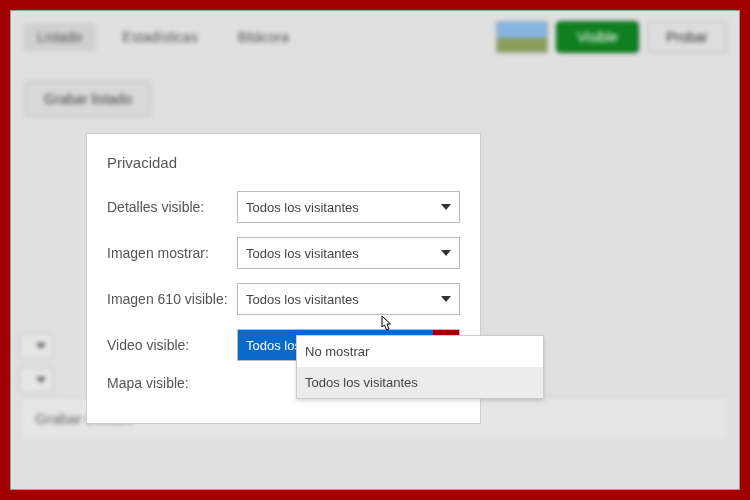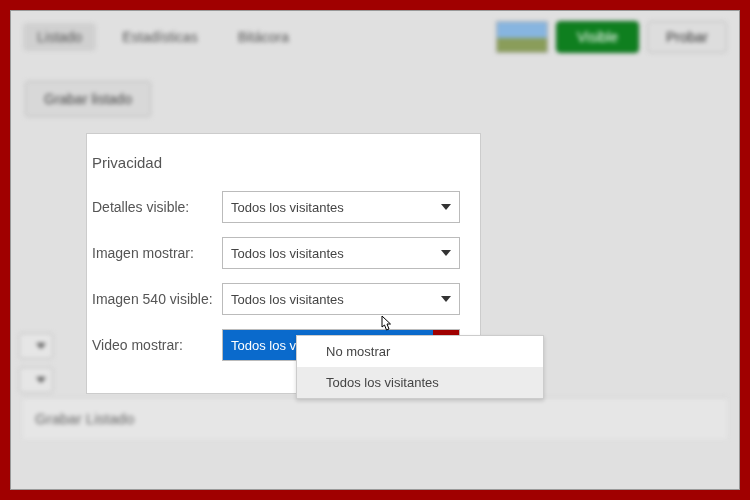--- a/index.html
+++ b/index.html
@@ -12,34 +12,34 @@
   .tab.active { background: #d0d0d0; }
   .spacer { flex: 1; }
   .preview-thumb { width: 52px; height: 32px; background: linear-gradient(to bottom, #87b5e0 55%, #8a9d5a 55%); border: 1px solid #aaa; margin-right: 8px; }
   .btn-green { background: #0f7f1f; color: #fff; padding: 7px 20px; border-radius: 4px; font-size: 14px; margin-right: 8px; border: 1px solid #0a6017; }
   .btn-gray { background: #ddd; color: #333; padding: 7px 18px; border-radius: 4px; font-size: 14px; border: 1px solid #bbb; }
   .btn-block { background: #d8d8d8; color: #444; padding: 9px 18px; border-radius: 3px; font-size: 14px; border: 1px solid #bbb; display: inline-block; margin: 18px 0 0 14px; }
   .side-row { position: absolute; left: 8px; width: 34px; height: 26px; background: #e6e6e6; border: 1px solid #bbb; border-radius: 3px; display: flex; align-items: center; justify-content: flex-end; padding-right: 6px; }
   .caret { width: 0; height: 0; border-left: 5px solid transparent; border-right: 5px solid transparent; border-top: 6px solid #555; }
   .bottom-bar { position: absolute; left: 12px; right: 12px; bottom: 50px; height: 42px; background: #e6e6e6; border-top: 1px solid #ccc; display: flex; align-items: center; padding-left: 12px; color: #666; font-size: 15px; }
   
-  .panel { position: absolute; left: 75px; top: 122px; width: 395px; background: #fff; border: 1px solid #ccc; padding: 20px 20px 18px 5px; }
+  .panel { position: absolute; left: 75px; top: 122px; width: 395px; background: #fff; border: 1px solid #ccc; padding: 20px 20px 18px 20px; }
   .panel-title { color: #555; font-size: 15px; margin-bottom: 20px; }
   .row { display: flex; align-items: center; margin-bottom: 14px; position: relative; }
   .row-label { width: 130px; color: #555; font-size: 14px; }
   .dd { flex: 1; height: 32px; border: 1px solid #bbb; display: flex; align-items: center; position: relative; background: #fff; }
   .dd-text { flex: 1; padding: 0 8px; color: #444; font-size: 13px; }
   .dd-caret-box { width: 26px; height: 100%; display: flex; align-items: center; justify-content: center; }
   .dd-caret-box .caret { border-top-color: #333; }
   .dd.active .dd-text { background: #0a6acc; color: #fff; height: 100%; display: flex; align-items: center; }
   .dd.active .dd-caret-box { background: #a00000; }
   .dd.active .dd-caret-box .caret { border-top-color: #fff; }
   .cursor { position: absolute; width: 17px; height: 22px; pointer-events: none; }
   .dropdown-menu { position: absolute; left: 285px; top: 324px; width: 248px; background: #fff; border: 1px solid #ccc; box-shadow: 0 2px 4px rgba(0,0,0,.15); z-index: 20; }
-  .dropdown-item { padding: 8px 29px; font-size: 13px; color: #444; }
+  .dropdown-item { padding: 8px 8px; font-size: 13px; color: #444; }
   .dropdown-item.hover { background: #ececec; }
 </style>
 </head>
 <body>
 
 <div class="frame">
 
   <div class="blur-layer">
     <div class="tabs-bar">
       <div class="tab active">Listado</div>
@@ -79,39 +79,42 @@
       <div class="row-label">Imagen mostrar:</div>
       <div class="dd">
         <div class="dd-text">Todos los visitantes</div>
         <div class="dd-caret-box">
             <div class="caret"></div>
           </div>
       </div>
     </div>
 
     <div class="row">
-      <div class="row-label">Imagen 540 visible:</div>
+      <div class="row-label">Imagen 610 visible:</div>
       <div class="dd">
         <div class="dd-text">Todos los visitantes</div>
         <div class="dd-caret-box">
             <div class="caret"></div>
           </div>
       </div>
     </div>
 
     <div class="row">
-      <div class="row-label">Video mostrar:</div>
+      <div class="row-label">Video visible:</div>
       <div class="dd active">
         <div class="dd-text">Todos los visitantes</div>
         <div class="dd-caret-box">
             <div class="caret"></div>
           </div>
       </div>
     </div>
 
+    <div class="row">
+      <div class="row-label">Mapa visible:</div>
+    </div>
   </div>
 
   <div class="dropdown-menu">
     <div class="dropdown-item">No mostrar</div>
     <div class="dropdown-item hover">Todos los visitantes</div>
   </div>
 
   <svg class="cursor" style="left:366px; top:304px;" viewBox="0 0 17 22">
     <path d="M5 1 L5 12 L7.5 10 L9.5 15 L12 14 L10 9 L13.5 9 Z" fill="#fff" stroke="#000" stroke-width="1"></path>
   </svg>

